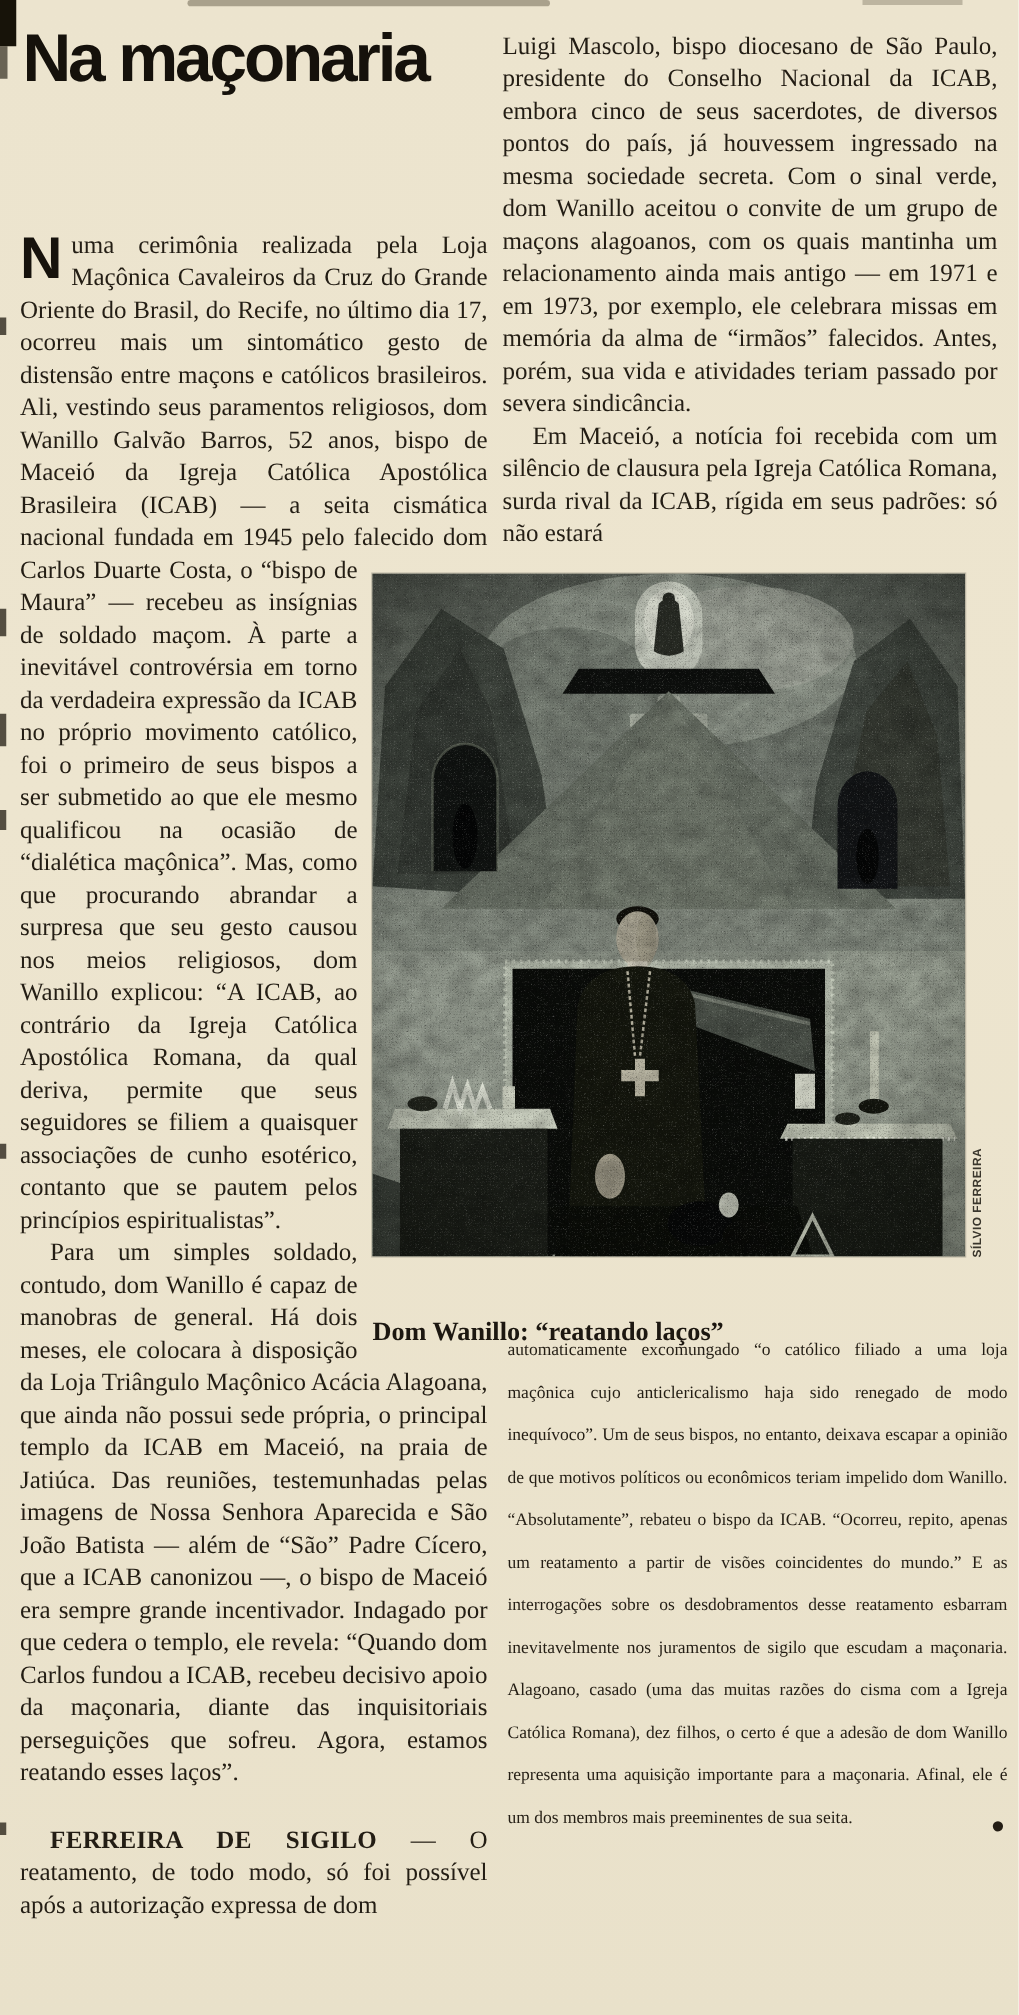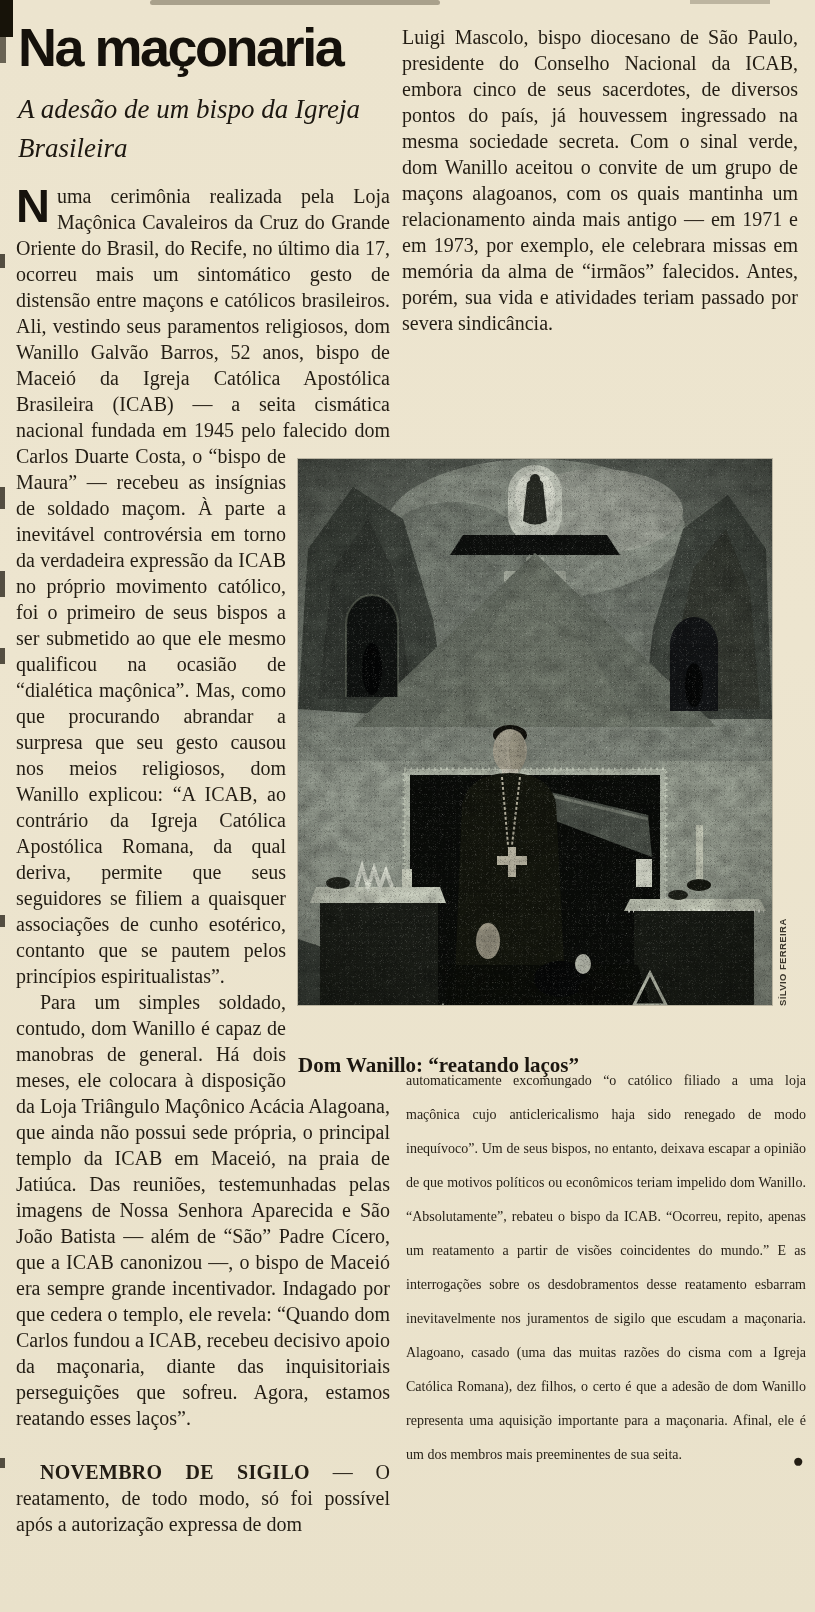--- a/index.html
+++ b/index.html
@@ -75,30 +75,30 @@
   <div class="art-top art"></div>
   <div class="art-top2 art"></div>
   <div class="tick" style="top:254px;height:14px;"></div>
   <div class="tick" style="top:487px;height:22px;"></div>
   <div class="tick" style="top:571px;height:26px;"></div>
   <div class="tick" style="top:648px;height:16px;"></div>
   <div class="tick" style="top:915px;height:12px;"></div>
   <div class="tick" style="top:1458px;height:10px;"></div>
 
   <h1 class="title">Na maçonaria</h1>
-  <p class="subtitle">A adesão de um bispo da Igreja Brasileira</p>
 
   <div class="col-left">
     <p class="body"><span class="dropcap">N</span><span>uma cerimônia realizada pela Loja Maçônica Cavaleiros da Cruz do Grande Oriente do Brasil, do Recife, no último dia 17, ocorreu mais um sintomático gesto de distensão entre maçons e católicos brasileiros. Ali, vestindo seus paramentos religiosos, dom Wanillo Galvão Barros, 52 anos, bispo de Maceió da Igreja Católica Apostólica Brasileira (ICAB) — a seita cismática nacional fundada em 1945 pelo falecido </span><span class="photo-spacer"></span><span>dom Carlos Duarte Costa, o “bispo de Maura” — recebeu as insígnias de soldado maçom. À parte a inevitável controvérsia em torno da verdadeira expressão da ICAB no próprio movimento católico, foi o primeiro de seus bispos a ser submetido ao que ele mesmo qualificou na ocasião de “dialética maçônica”. Mas, como que procurando abrandar a surpresa que seu gesto causou nos meios religiosos, dom Wanillo explicou: “A ICAB, ao contrário da Igreja Católica Apostólica Romana, da qual deriva, permite que seus seguidores se filiem a quaisquer associações de cunho esotérico, contanto que se pautem pelos princípios espiritualistas”.</span></p>
     <p class="body indent">Para um simples soldado, contudo, dom Wanillo é capaz de manobras de general. Há dois meses, ele colocara à disposição da Loja Triângulo Maçônico Acácia Alagoana, que ainda não possui sede própria, o principal templo da ICAB em Maceió, na praia de Jatiúca. Das reuniões, testemunhadas pelas imagens de Nossa Senhora Aparecida e São João Batista — além de “São” Padre Cícero, que a ICAB canonizou —, o bispo de Maceió era sempre grande incentivador. Indagado por que cedera o templo, ele revela: “Quando dom Carlos fundou a ICAB, recebeu decisivo apoio da maçonaria, diante das inquisitoriais perseguições que sofreu. Agora, estamos reatando esses laços”.</p>
-    <p class="body indent subhead-para"><strong>NOVEMBRO DE SIGILO</strong><span> — O reatamento, de todo modo, só foi possível após a autorização expressa de dom</span></p>
+    <p class="body indent subhead-para"><strong>FERREIRA DE SIGILO</strong><span> — O reatamento, de todo modo, só foi possível após a autorização expressa de dom</span></p>
   </div>
 
   <div class="col-right">
     <p class="body">Luigi Mascolo, bispo diocesano de São Paulo, presidente do Conselho Nacional da ICAB, embora cinco de seus sacerdotes, de diversos pontos do país, já houvessem ingressado na mesma sociedade secreta. Com o sinal verde, dom Wanillo aceitou o convite de um grupo de maçons alagoanos, com os quais mantinha um relacionamento ainda mais antigo — em 1971 e em 1973, por exemplo, ele celebrara missas em memória da alma de “irmãos” falecidos. Antes, porém, sua vida e atividades teriam passado por severa sindicância.</p>
+    <p class="body indent">Em Maceió, a notícia foi recebida com um silêncio de clausura pela Igreja Católica Romana, surda rival da ICAB, rígida em seus padrões: só não estará</p>
   </div>
 
   <div class="photo">
     <svg viewBox="0 0 474 546" preserveAspectRatio="none">
       <defs>
         <linearGradient id="bgG" x1="0" y1="0" x2="0" y2="1">
           <stop offset="0" stop-color="#5d635b"></stop>
           <stop offset="0.35" stop-color="#7a8177"></stop>
           <stop offset="0.6" stop-color="#8f968b"></stop>
           <stop offset="1" stop-color="#99a094"></stop>

